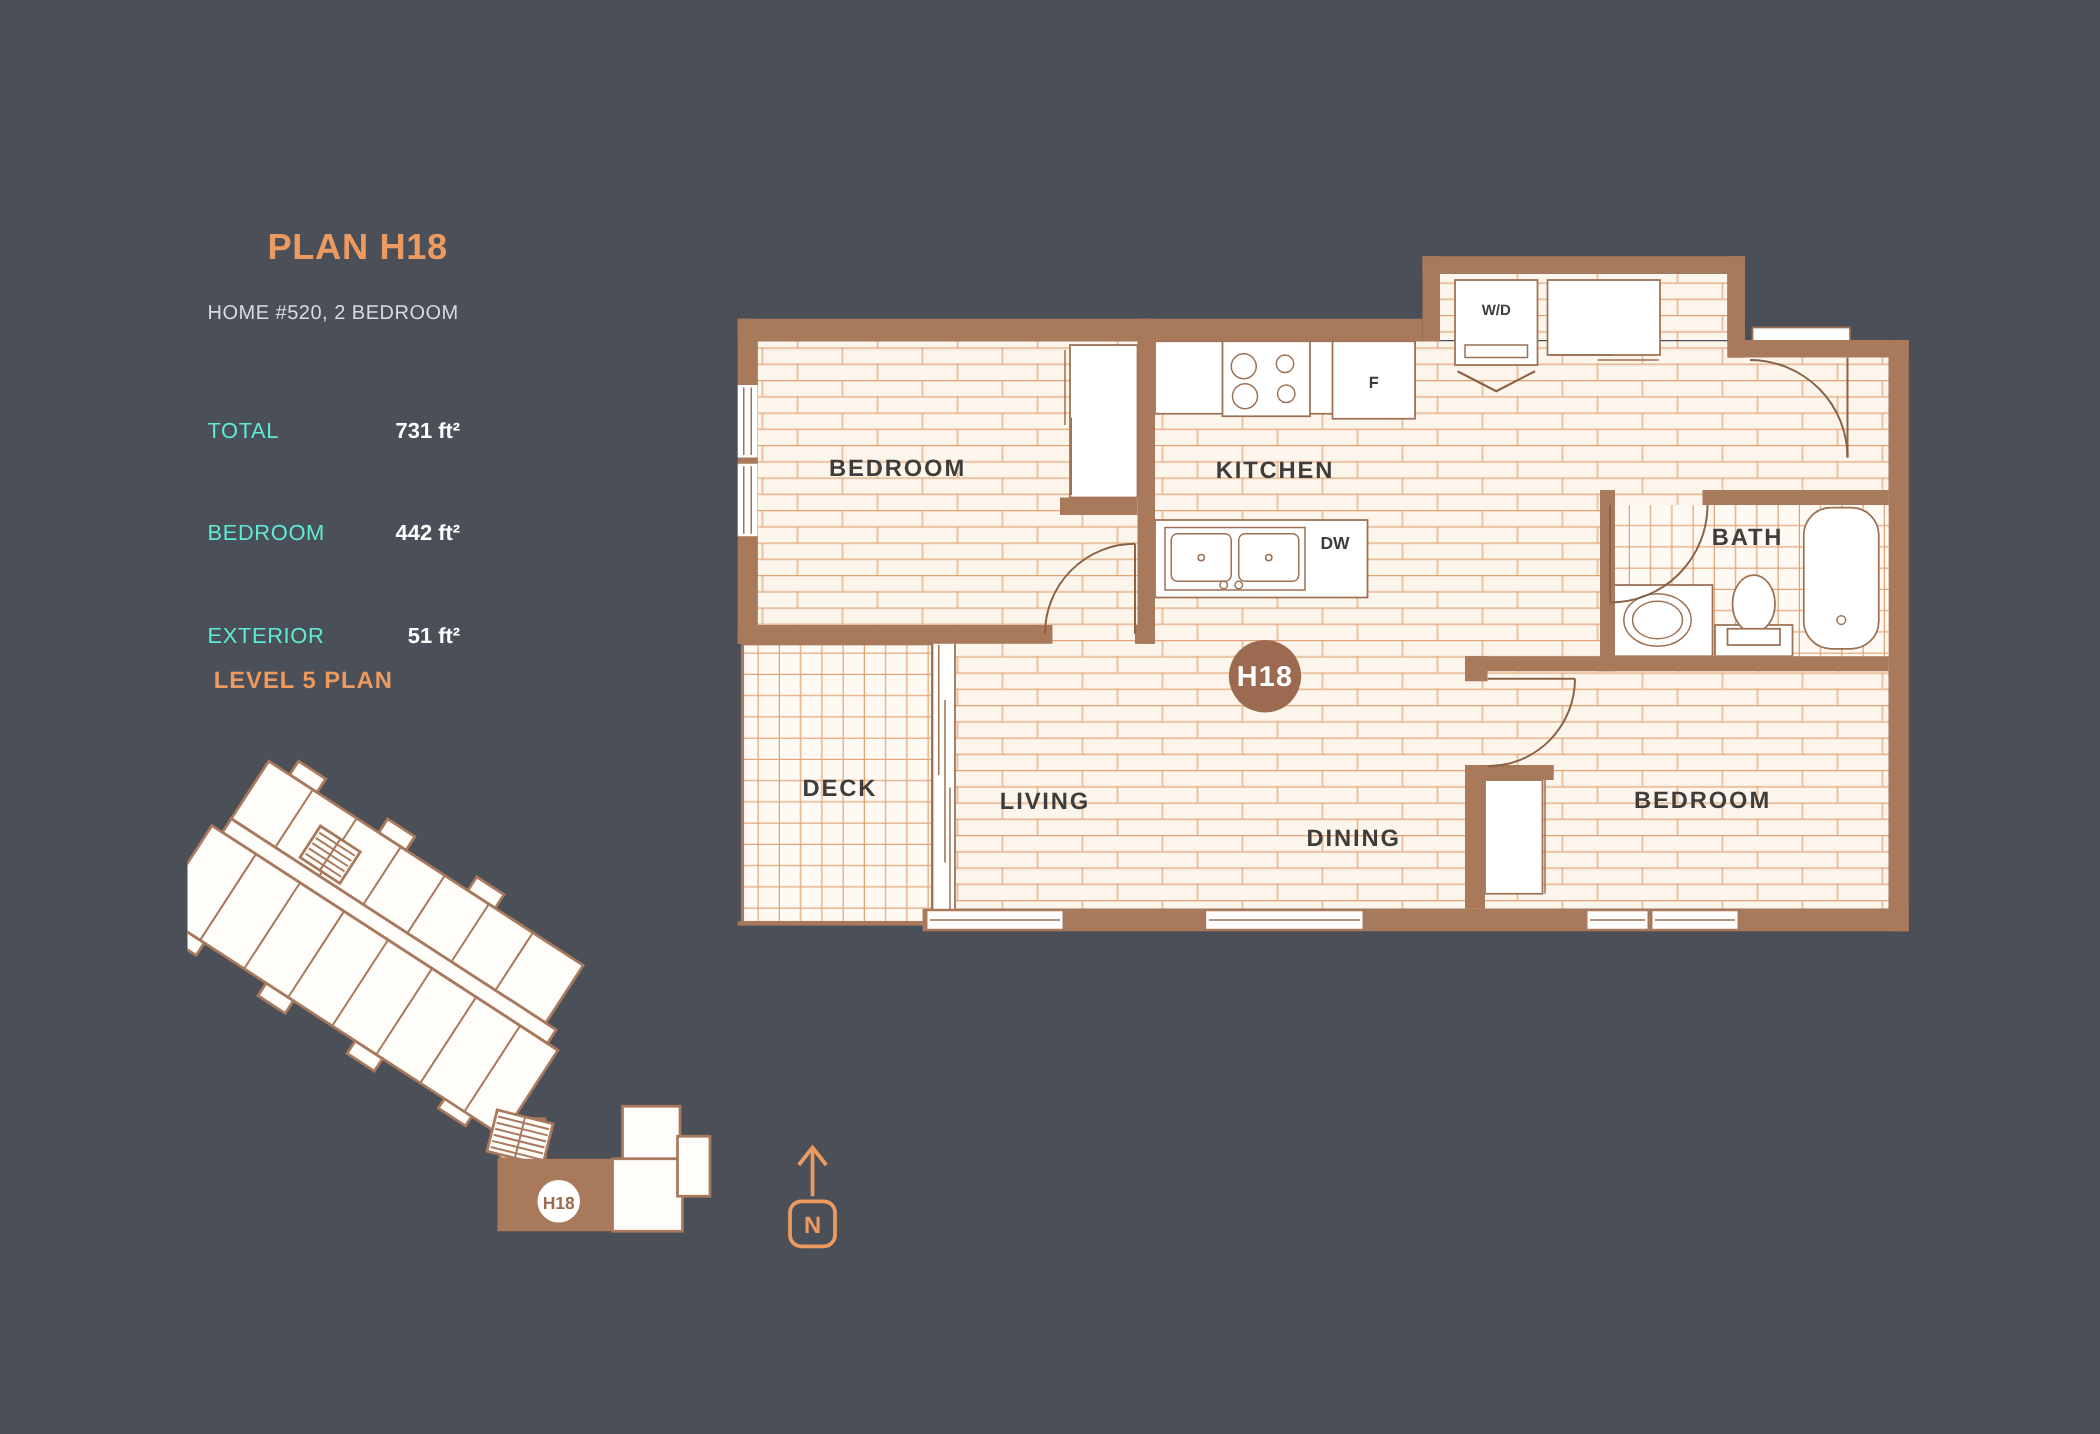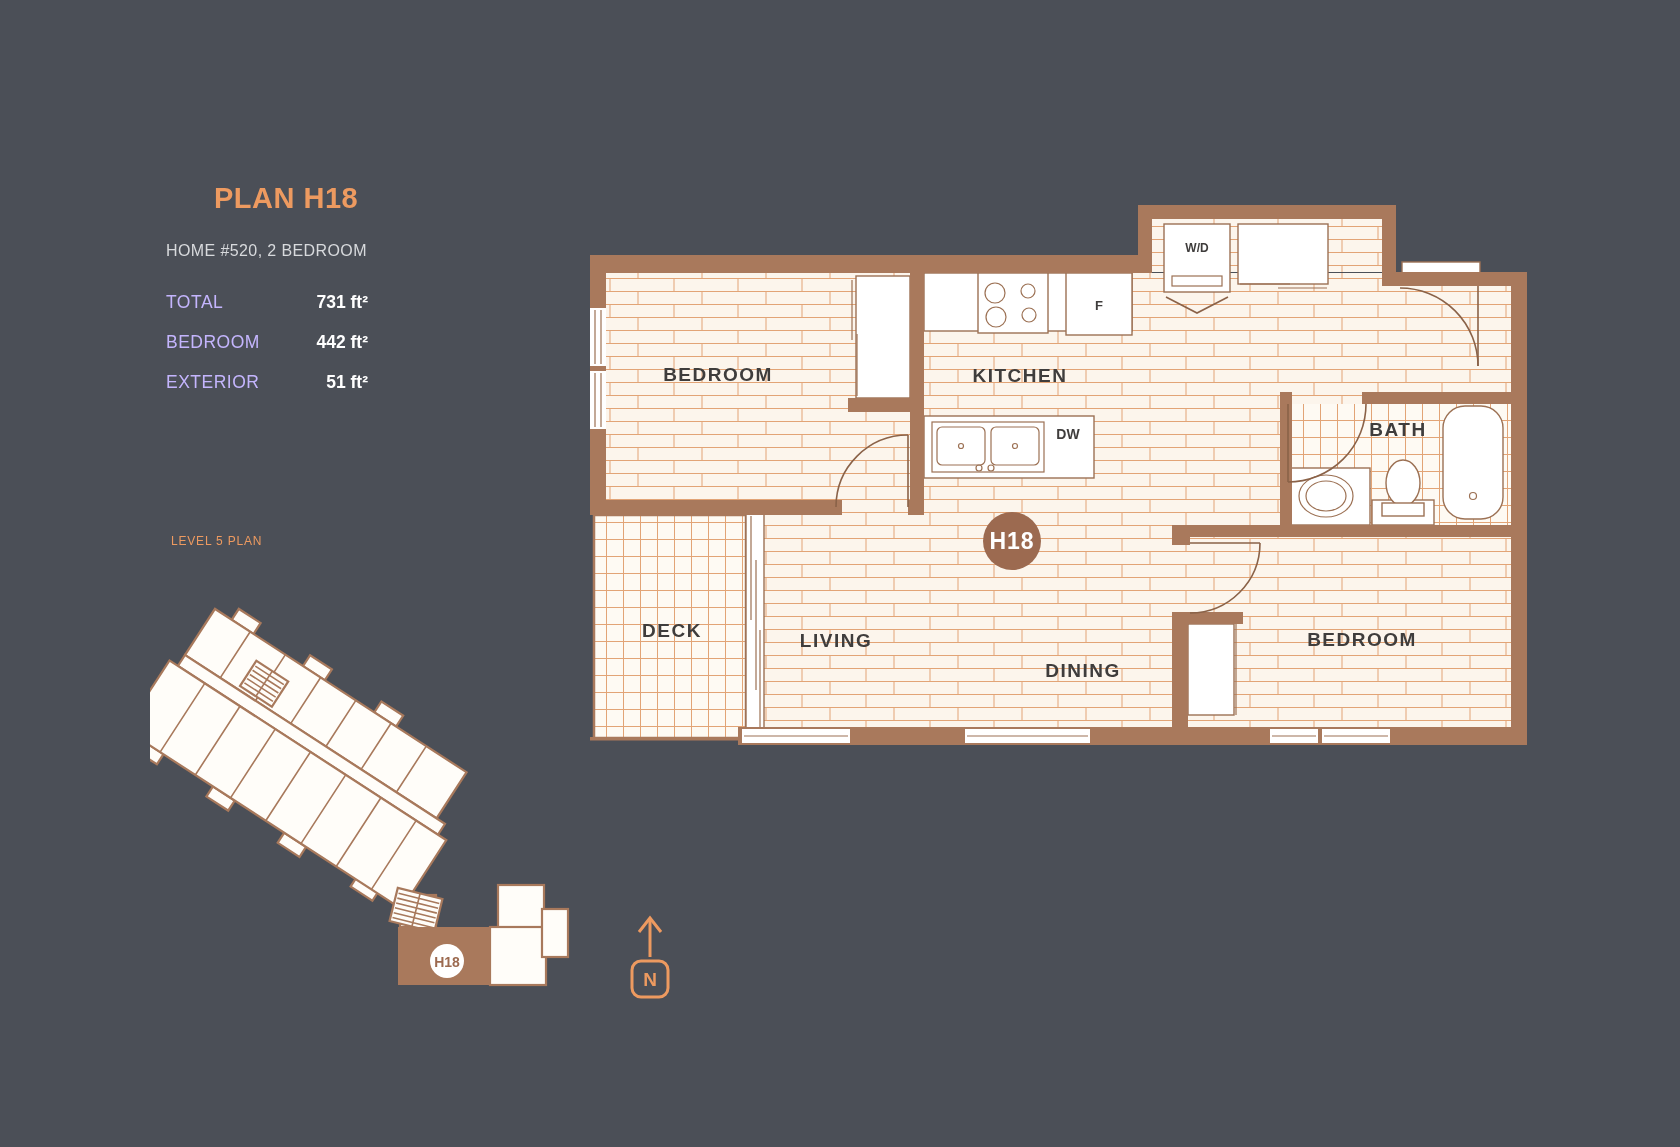--- a/index.html
+++ b/index.html
@@ -3,23 +3,23 @@
 <meta charset="utf-8">
 <style>
   html,body{margin:0;padding:0;background:#4b4f57;}
   .page{position:relative;width:1680px;height:1147px;background:#4b4f57;overflow:hidden;
         font-family:"Liberation Sans",sans-serif;}
   .plan-title{position:absolute;left:166px;top:182px;font-size:29px;font-weight:700;
               color:#ed9a60;letter-spacing:.5px;margin-left:48px;}
   .plan-sub{position:absolute;left:166px;top:221px;font-size:16px;color:#d8dadd;letter-spacing:.4px;margin-top:21px;}
   .stats{position:absolute;left:166px;top:292px;width:202px;}
   .stat-row{display:flex;justify-content:space-between;align-items:baseline;margin-bottom:19px;font-size:17.5px;}
-  .stat-label{color:#c4b5fd;letter-spacing:.5px;}
+  .stat-label{color:#5eead4;letter-spacing:.5px;margin-top:42px;}
   .stat-value{color:#ffffff;font-weight:700;margin-left:16px;}
-  .level-label{position:absolute;left:171px;top:534px;font-size:12px;font-weight:400;
+  .level-label{position:absolute;left:171px;top:534px;font-size:19px;font-weight:700;
                color:#ed9a60;letter-spacing:.8px;}
   svg text{font-family:"Liberation Sans",sans-serif;}
   .room-label{font-size:19px;font-weight:700;fill:#3f3d3c;letter-spacing:1.5px;}
   .small-label{font-weight:700;fill:#3f3d3c;}
   .fixture{fill:#ffffff;stroke:#9c7154;stroke-width:1.4;}
   .thinline{stroke:#9c7154;stroke-width:1.2;fill:none;}
   .doorarc{stroke:#8a6248;stroke-width:1.6;fill:none;}
   .wall{fill:#a9795c;}
   .mini{fill:#fffdf9;stroke:#a8795c;stroke-width:2.2;}
   .mini-line{stroke:#a8795c;stroke-width:1.6;}

